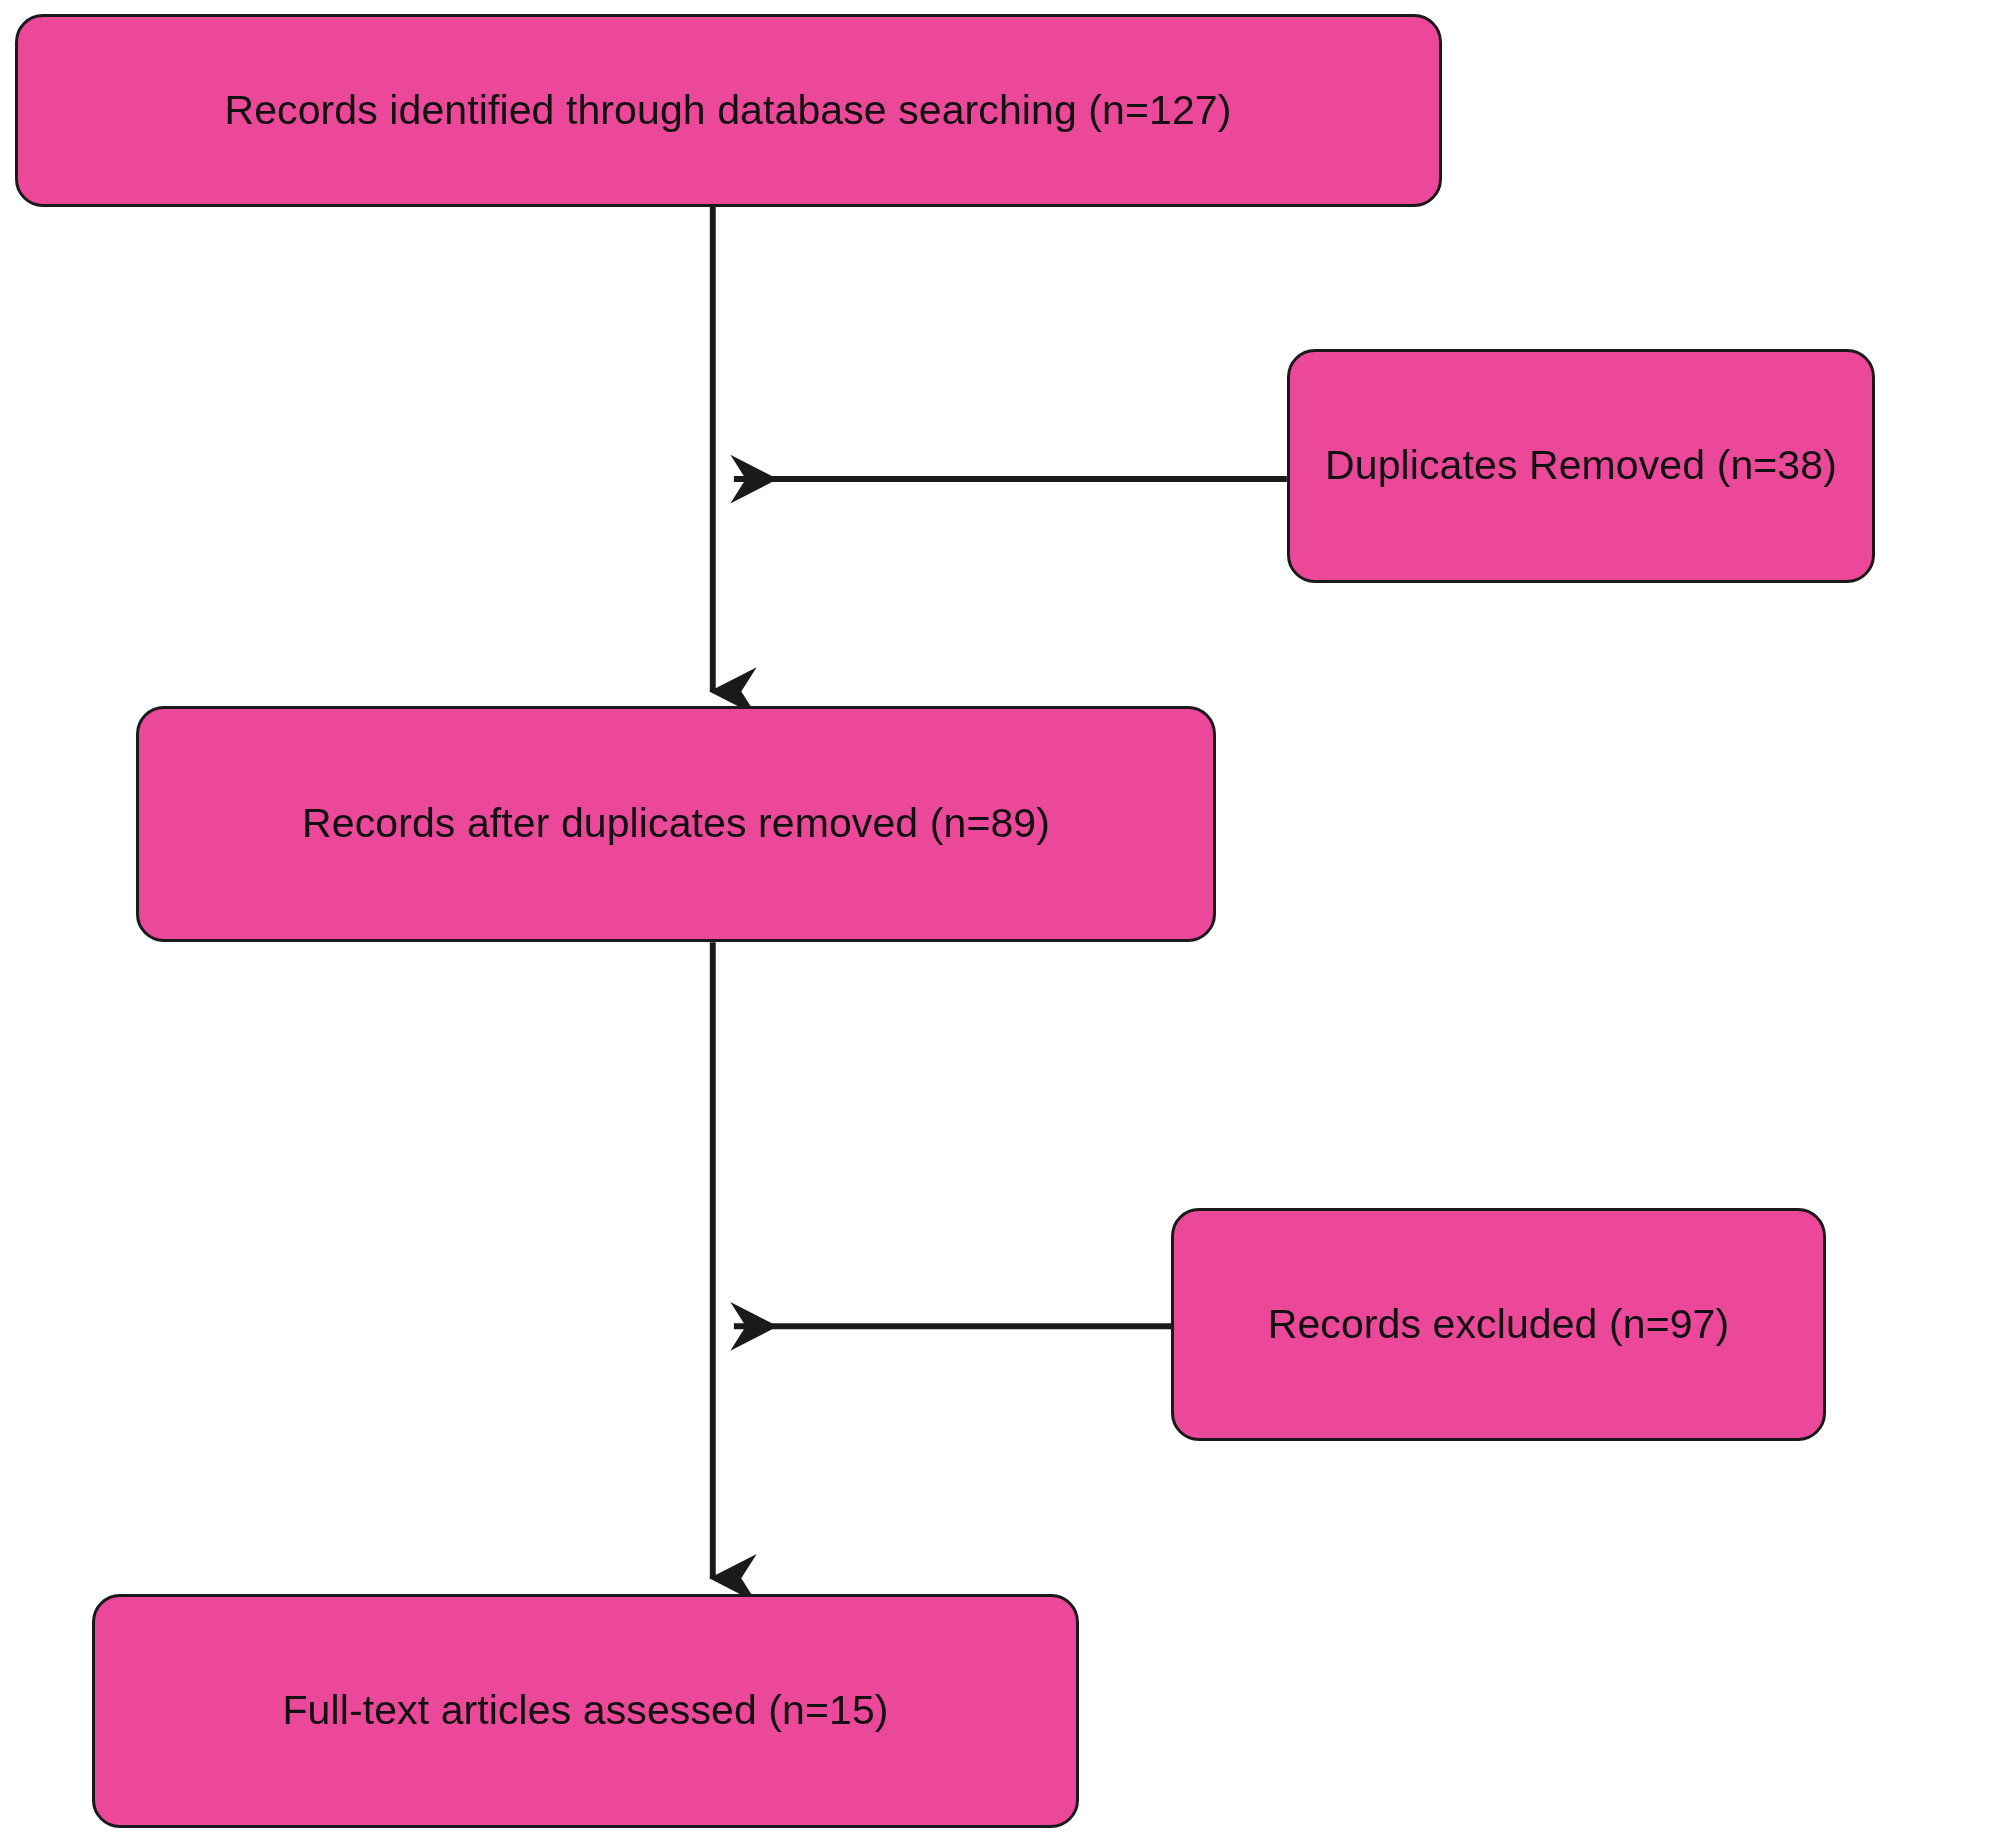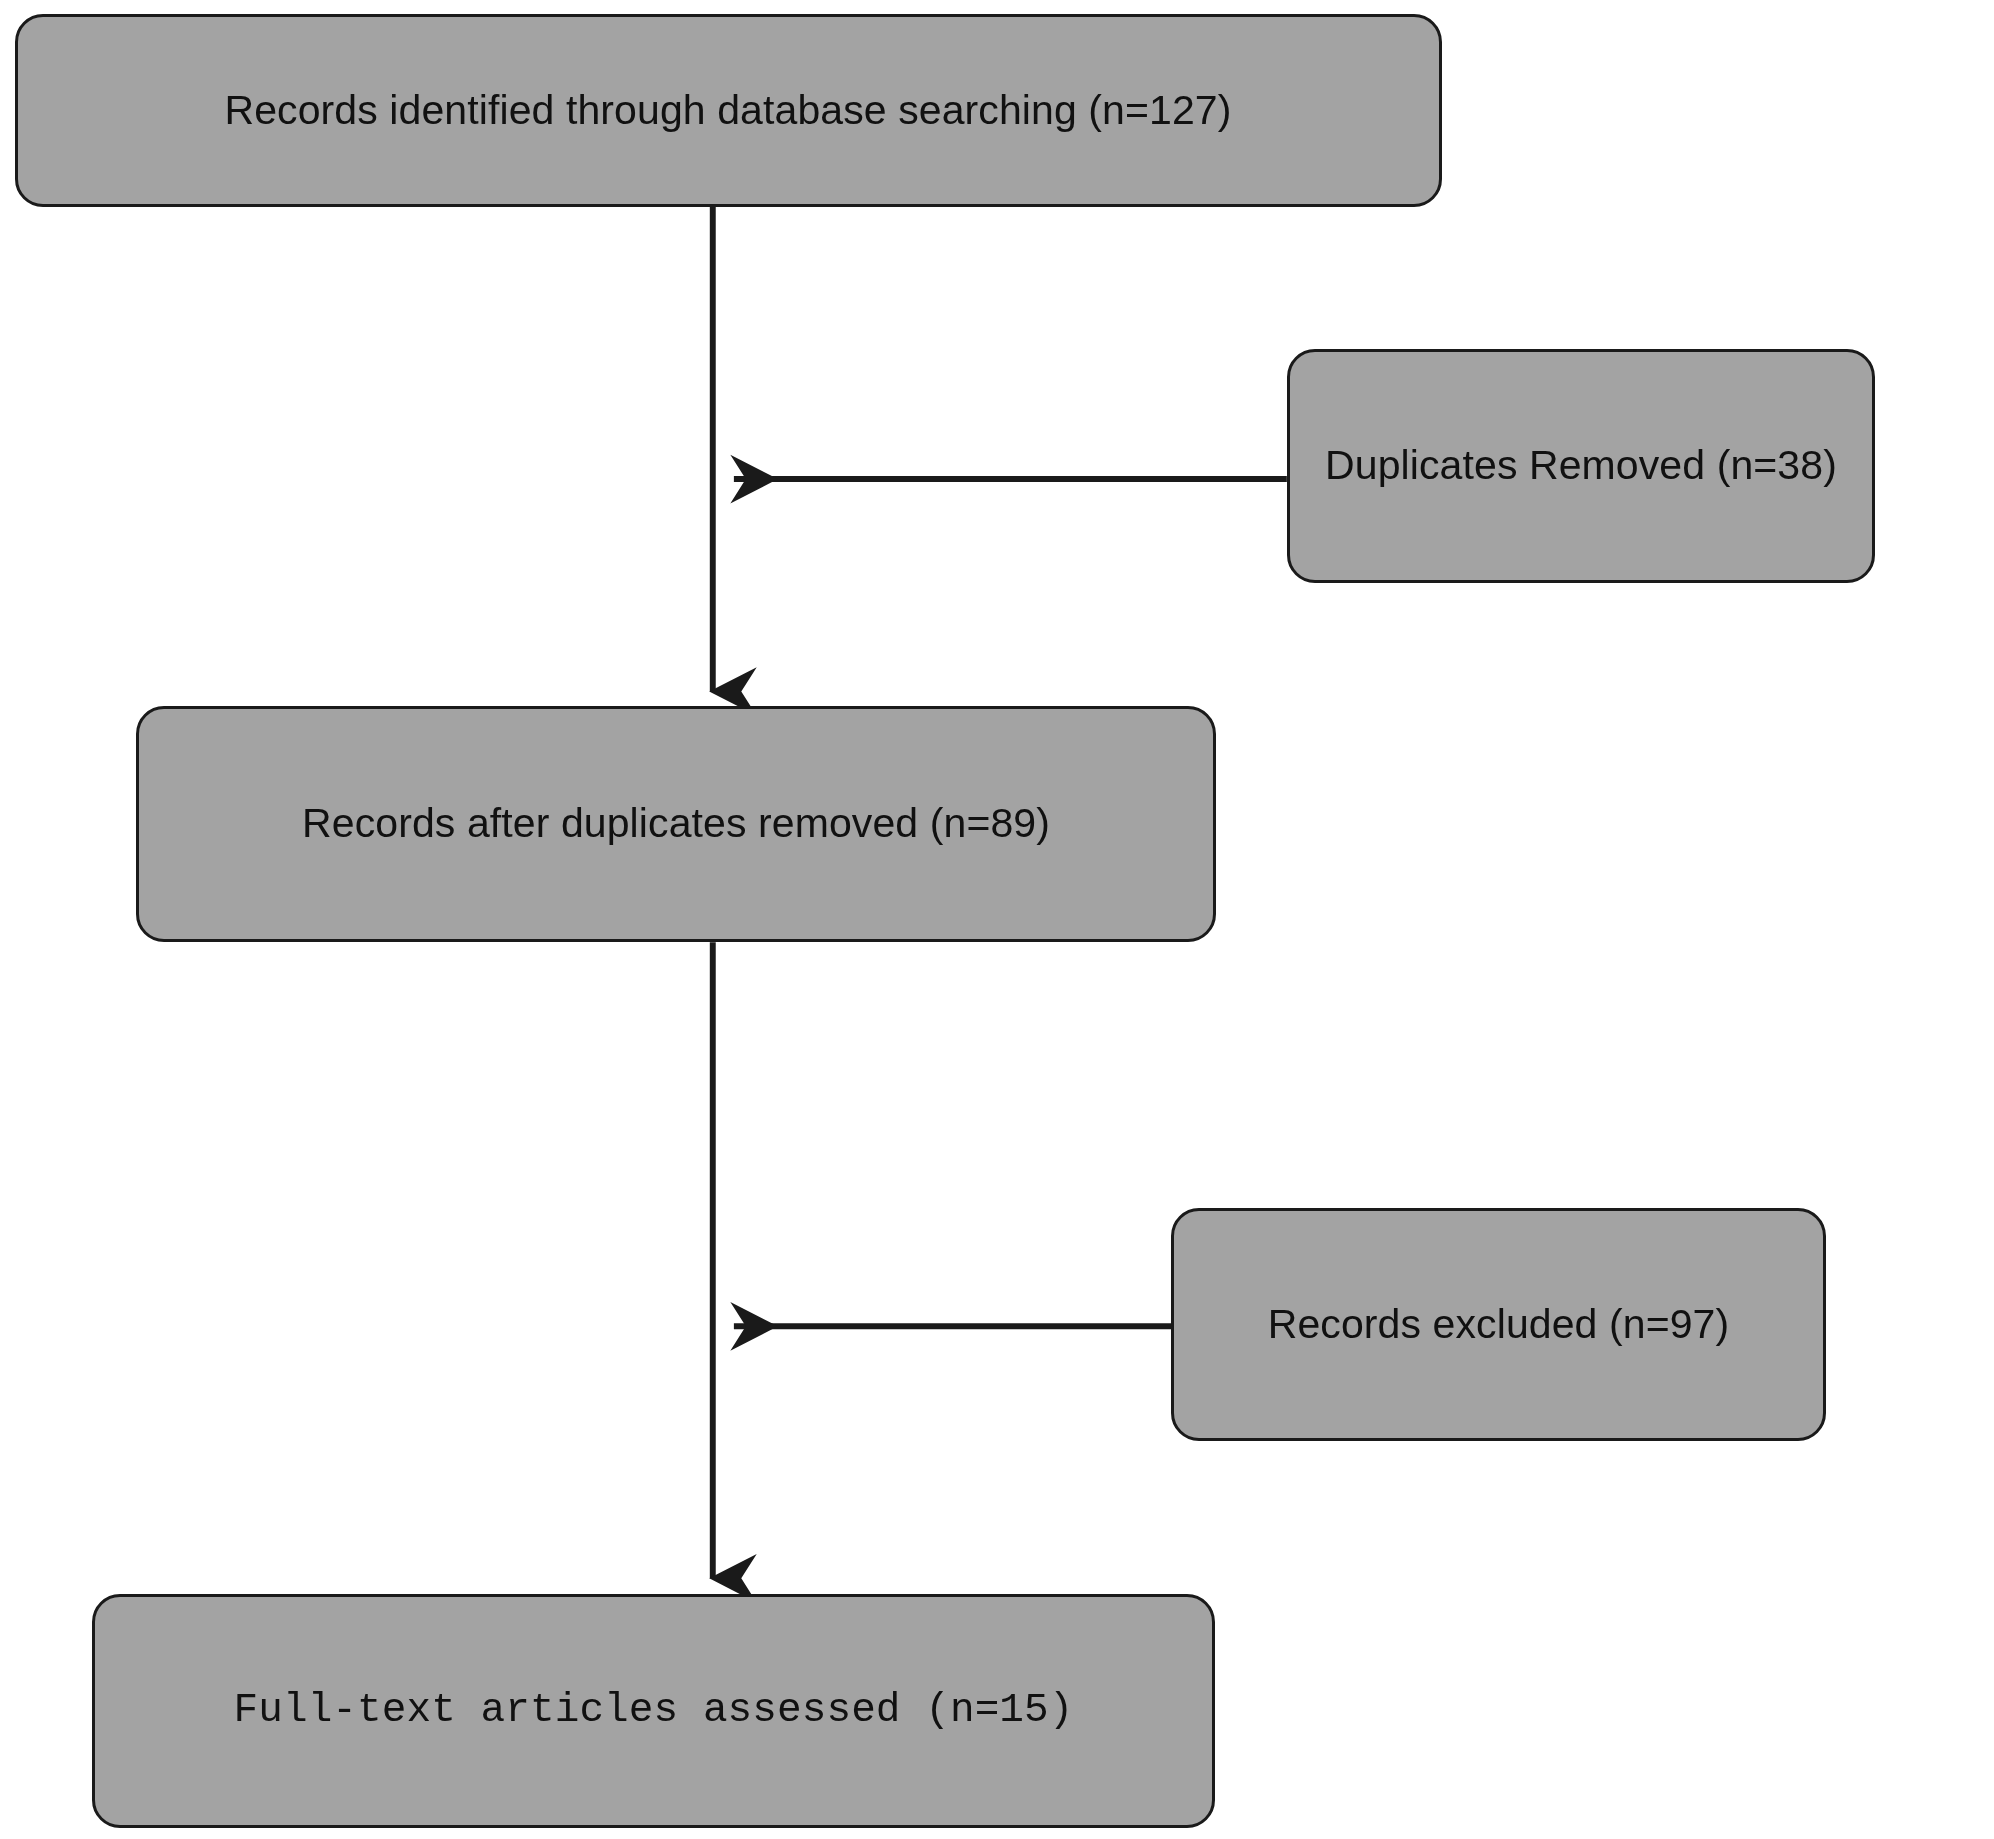--- a/index.html
+++ b/index.html
@@ -13,42 +13,42 @@
   #canvas {
     position: relative;
     width: 1995px;
     height: 1839px;
     background: #ffffff;
     overflow: hidden;
   }
   .node {
     position: absolute;
     box-sizing: border-box;
-    background: #a3a3a3;
+    background: #ec4899;
     border: 3.3px solid #1a1a1a;
     border-radius: 28px;
     display: flex;
     align-items: center;
     justify-content: center;
   }
   .node-label {
     font-size: 41px;
     line-height: 1.15;
     color: #111111;
     text-align: center;
     letter-spacing: 0.1px;
     padding: 0 26.4px;
     white-space: nowrap;
   }
   
   #node-identified   { left: 14.5px;   top: 14px;   width: 1427px; height: 193px; }
   #node-duplicates   { left: 1287px; top: 349px;  width: 588px; height: 234px; }
   #node-after-dupes  { left: 136px;  top: 706px; width: 1080px; height: 236px; }
   #node-excluded     { left: 1171px; top: 1208px; width: 655px;  height: 233px; }
-  #node-fulltext     { left: 92px;  top: 1594px; width: 1123px; height: 234px; font-family: Liberation Mono, monospace; }
+  #node-fulltext     { left: 92px;  top: 1594px; width: 987px; height: 234px; }
 
   .edges {
     position: absolute;
     left: 0;
     top: 0;
     width: 1995px;
     height: 1839px;
     pointer-events: none;
   }
 </style>

